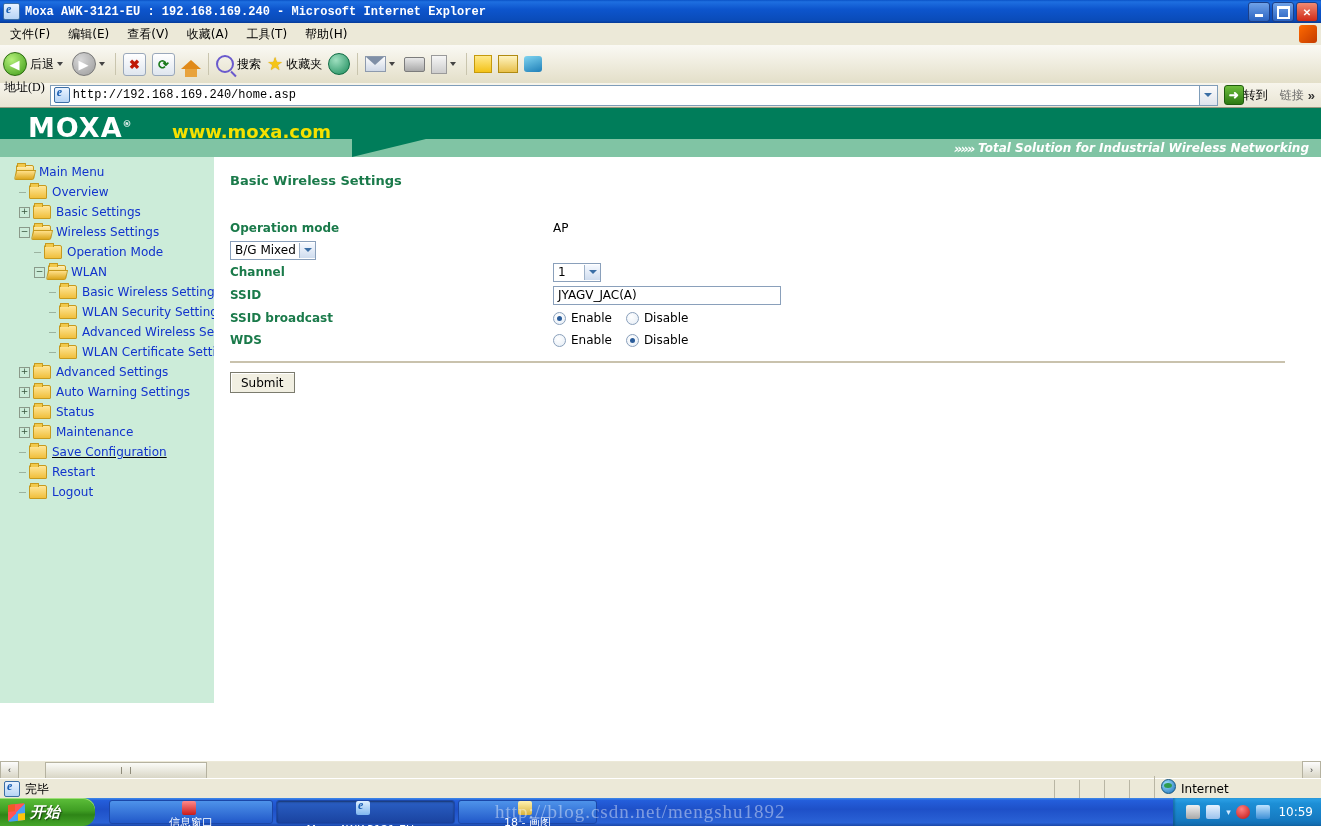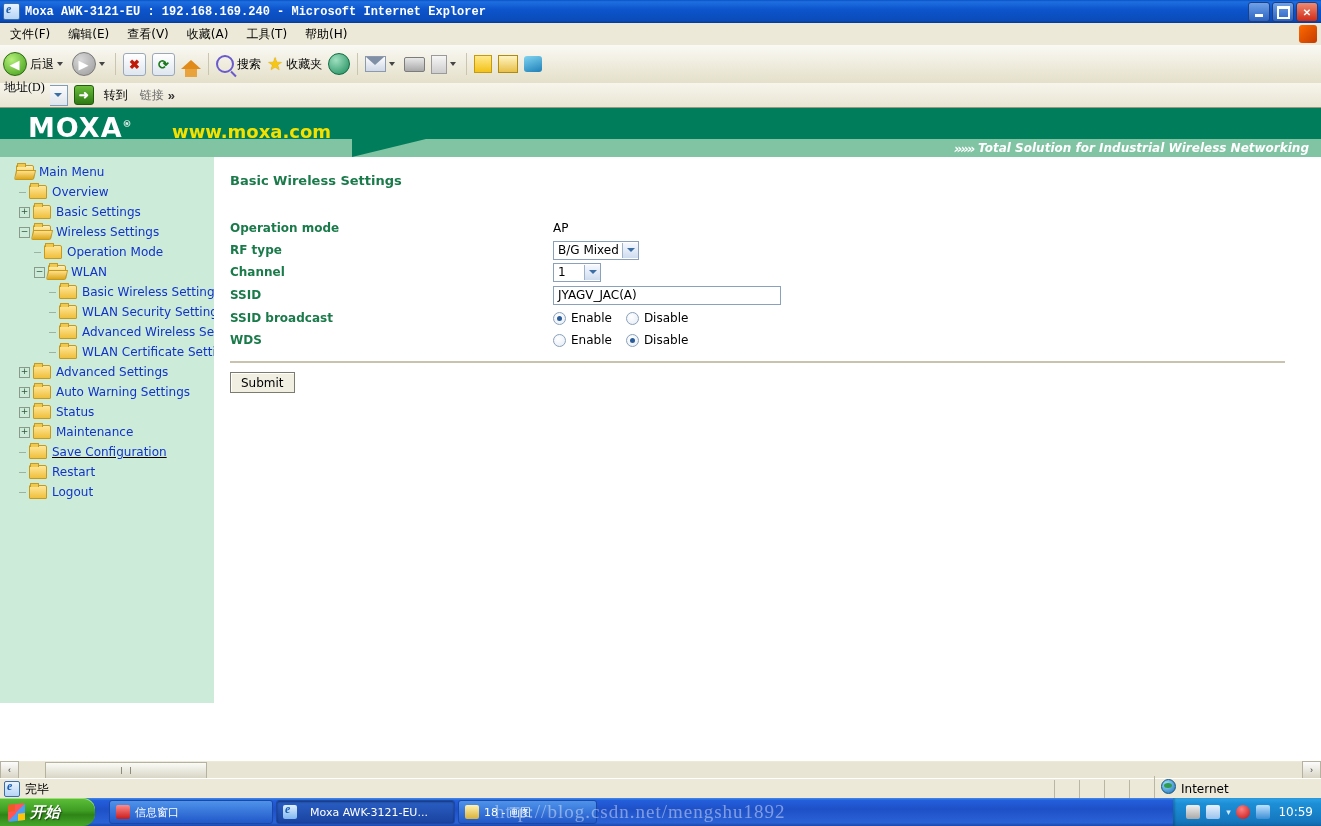--- a/index.html
+++ b/index.html
@@ -114,21 +114,21 @@
   }
   .addrdrop{
     width:17px;height:19px;background:linear-gradient(180deg,#fbfbfb,#dfe4ec);
     border:1px solid #7f9db9;border-left:none;display:flex;align-items:center;justify-content:center;
   }
   .goarrow{
     width:18px;height:18px;margin-left:6px;background:linear-gradient(180deg,#6dbd3c,#2d7a13);
     border:1px solid #1f5c0d;border-radius:3px;display:flex;align-items:center;justify-content:center;
     color:#fff;font-size:12px;font-weight:bold;
   }
-  .golbl{font-size:12px;color:#000;margin-left:10px;font-family:"DejaVu Sans","Liberation Sans",sans-serif;}
+  .golbl{font-size:12px;color:#000;margin-left:0;font-family:"DejaVu Sans","Liberation Sans",sans-serif;}
   .linkslbl{font-size:12px;color:#6b6b6b;margin-left:12px;font-family:"DejaVu Sans","Liberation Sans",sans-serif;}
   .chev{font-size:13px;color:#333;margin:0 6px 0 4px;font-weight:bold;}
 
   
   .viewport{
     position:absolute;left:0;top:108px;width:1321px;height:652px;background:#fff;overflow:hidden;
   }
   
   .banner{position:absolute;left:0;top:0;width:1321px;height:49px;background:#93cbaf;}
   .banner-dark{
@@ -299,20 +299,21 @@
     color:#fff;font-size:15px;font-weight:bold;font-style:italic;
     text-shadow:1px 1px 1px rgba(0,0,0,.5);
     font-family:"DejaVu Sans","Liberation Sans",sans-serif;
   }
   .tasks{display:flex;align-items:center;margin-left:14px;gap:3px;}
   .task{
     height:22px;min-width:150px;display:flex;align-items:center;padding:0 6px;
     background:linear-gradient(180deg,#4e93ea,#2158c9);border:1px solid #1b47a8;border-radius:3px;
     color:#fff;font-size:11px;white-space:nowrap;
     font-family:"DejaVu Sans","Liberation Sans",sans-serif;
+    flex-direction:column;
   }
   .task.active{background:linear-gradient(180deg,#2a5fc4,#1a43a0);box-shadow:inset 0 1px 2px rgba(0,0,0,.45);gap:8px;}
   .task .ti{width:14px;height:14px;margin-right:5px;flex:none;border-radius:2px;}
   .ti.red{background:linear-gradient(180deg,#ff8a8a,#c81b1b);}
   .ti.ie{background:linear-gradient(180deg,#dff0ff,#7fb6ef);position:relative;}
   .ti.ie:after{content:"e";position:absolute;left:2px;top:-3px;color:#1a5fb4;font-size:12px;font-weight:bold;font-style:italic;font-family:"Liberation Serif",serif;}
   .ti.paint{background:linear-gradient(180deg,#fff2b0,#d8b23a);}
   .tray{
     margin-left:auto;height:28px;display:flex;align-items:center;padding:0 8px 0 10px;
     background:linear-gradient(180deg,#2ea3e8 0%,#1d8fd6 20%,#1579c0 80%,#1268ab 100%);
@@ -417,20 +418,24 @@
     <div class="tbtn">
         <span class="edit2"></span>
       </div>
     <div class="tbtn">
         <span class="msgr"></span>
       </div>
   </div>
 
   <div class="addrbar">
     <div class="addrlabel">地址(D)</div>
+    <div class="addrinput">
+      <span class="fav"></span>
+      <span class="addrtext">http://192.168.169.240/home.asp</span>
+    </div>
     <div class="addrdrop">
       <span style="width:0;height:0;border-left:4px solid transparent;border-right:4px solid transparent;border-top:4px solid #3a6ea5;"></span>
     </div>
     <div class="goarrow">➜</div>
     <div class="golbl">转到</div>
     <div class="linkslbl">链接</div>
     <div class="chev">»</div>
   </div>
 
   <div class="viewport">
@@ -558,21 +563,20 @@
       <div class="page-title">Basic Wireless Settings</div>
 
       <div class="form">
 
         <div class="frow">
           <div class="flabel">Operation mode</div>
           <div class="fval">AP</div>
         </div>
 
         <div class="frow">
-          <div class="flabel">RF type</div>
           <div class="sel" style="width:80px;">
             <span>B/G Mixed</span>
             <span class="arw">
                 <i></i>
               </span>
           </div>
         </div>
 
         <div class="frow">
           <div class="flabel">Channel</div>

